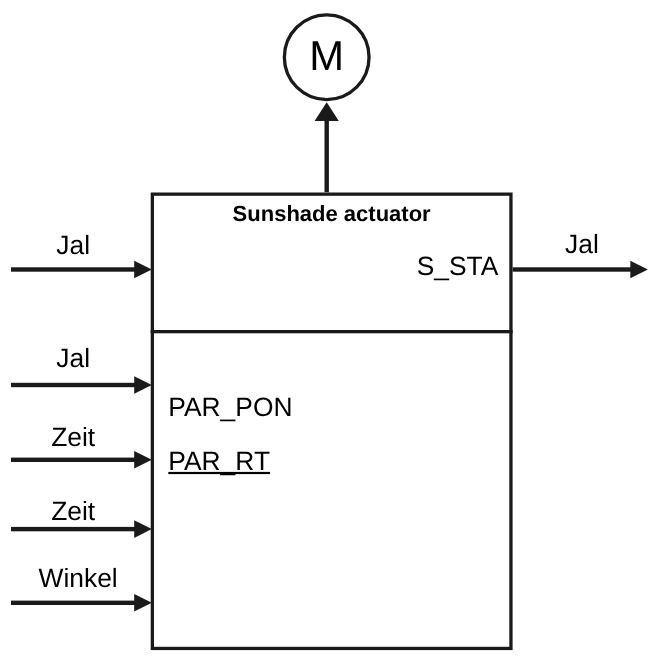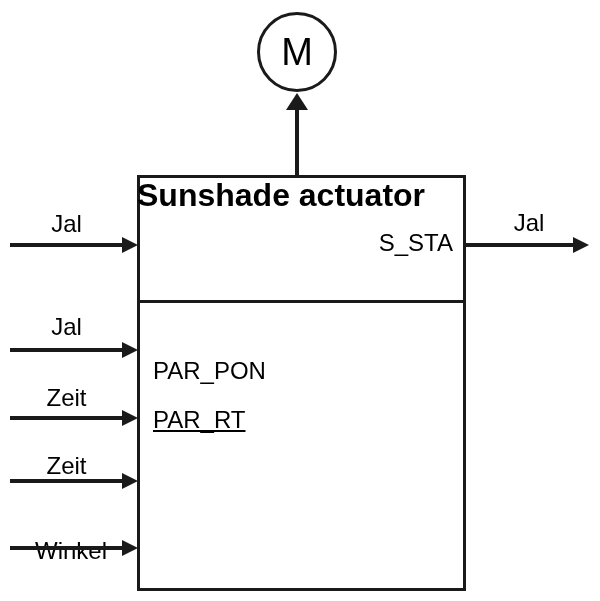--- a/index.html
+++ b/index.html
@@ -30,22 +30,22 @@
     left: 137px; top: 175px; width: 329px; height: 416px;
     border: 3px solid var(--ink); background: var(--bg);
   }
   .block-divider {
     left: 137px; top: 300px; width: 329px; height: 3px;
     background: var(--ink);
   }
 
   .block-title {
     left: 137px; top: 182px; width: 329px;
-    text-align: left; font-weight: bold;
-    font-size: 32px; line-height: 26px;
+    text-align: center; font-weight: bold;
+    font-size: 20px; line-height: 26px;
   }
 
   .port {
     font-size: 24px; line-height: 26px; white-space: nowrap;
   }
   .port-left  { left: 153px; }
   .port-right { width: 300px; text-align: right; }
 
   .type-label {
     font-size: 24px; line-height: 26px;
@@ -85,21 +85,21 @@
   <div class="abs block-title">Sunshade actuator</div>
 
   <div class="abs port port-right" style="left:153px; top:230px;">S_STA</div>
   <div class="abs port port-left" style="top:358px;">PAR_PON</div>
   <div class="abs port port-left" style="top:407px;text-decoration:underline;">PAR_RT</div>
 
   <div class="abs type-label" style="left:10px; top:211px; width:113px;">Jal</div>
   <div class="abs type-label" style="left:10px; top:314px; width:113px;">Jal</div>
   <div class="abs type-label" style="left:10px; top:385px; width:113px;">Zeit</div>
   <div class="abs type-label" style="left:10px; top:453px; width:113px;">Zeit</div>
-  <div class="abs type-label" style="left:10px; top:514px; width:122px;margin-top:24px;">Winkel</div>
+  <div class="abs type-label" style="left:10px; top:514px; width:122px;">Winkel</div>
 
   <div class="abs type-label" style="left:468px; top:210px; width:122px;">Jal</div>
 
   <div class="abs hline" style="left:10px; top:243px; width:113px;"></div>
   <div class="abs head-right" style="left:122px; top:237px;"></div>
 
   <div class="abs hline" style="left:10px; top:348px; width:113px;"></div>
   <div class="abs head-right" style="left:122px; top:342px;"></div>
 
   <div class="abs hline" style="left:10px; top:416px; width:113px;"></div>

